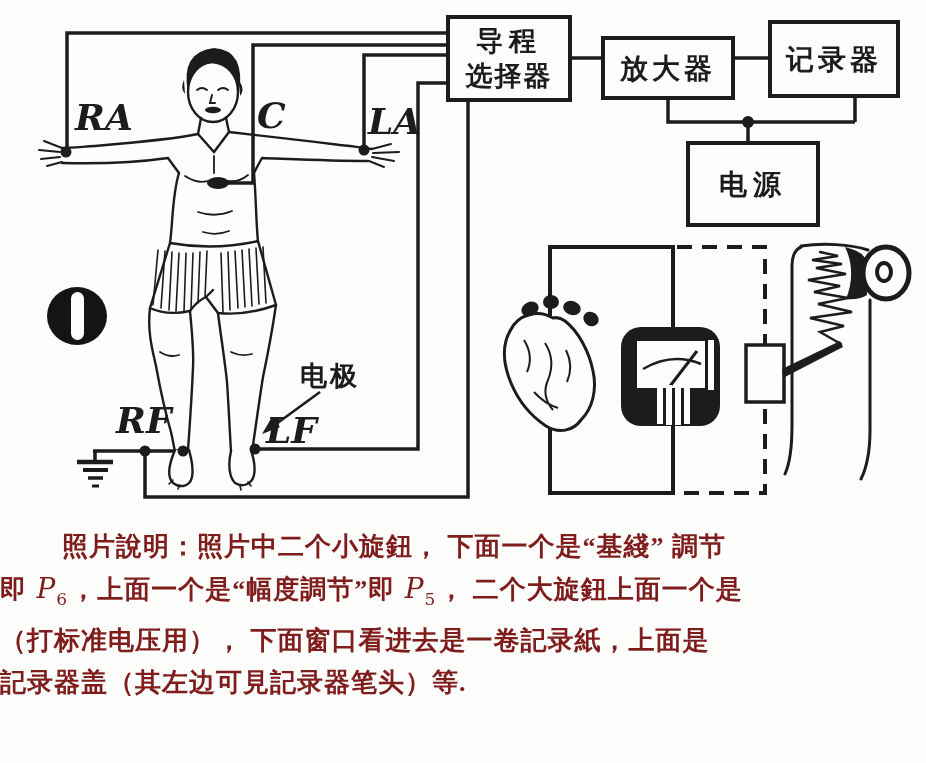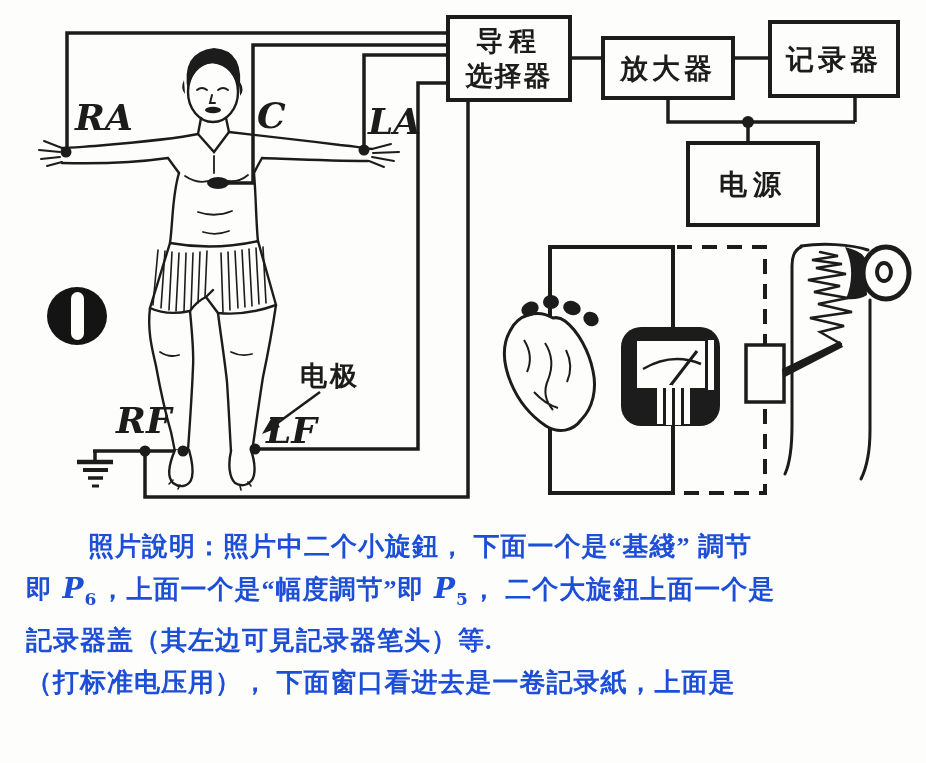--- a/index.html
+++ b/index.html
@@ -5,33 +5,33 @@
   html,body{margin:0;padding:0;}
   body{background:#e8e8e8;font-family:"Liberation Serif", serif;}
   .page{
     position:relative;
     width:926px;height:763px;
     background:#fdfdfb;
     overflow:hidden;
   }
   .diagram-svg{position:absolute;left:0;top:0;}
   .caption{
-    position:absolute;left:26px;right:6px;top:526px;
-    color:#1d4ed8;
+    position:absolute;left:0;right:6px;top:526px;
+    color:#7f1d1d;
     font-family:"Liberation Serif","DejaVu Serif",serif;
     font-weight:700;
     font-size:26px;
     line-height:42px;
     letter-spacing:1px;
   }
   .cap-line{white-space:nowrap;}
   .cap-line.indent{text-indent:62px;}
   .mvar{
     font-family:"DejaVu Serif","Liberation Serif",serif;
-    font-style:italic;font-weight:700;font-size:28px;
+    font-style:italic;font-weight:400;font-size:28px;
     padding:0 2px;
   }
   .mvar sub{font-size:17px;font-style:normal;}
   
   .boxlabel{
     font-family:"Liberation Sans","DejaVu Sans",sans-serif;
     font-weight:700;fill:#1c1c1c;
   }
   .handlabel{
     font-family:"DejaVu Serif","Liberation Serif",serif;
@@ -198,17 +198,17 @@
       <ellipse cx="886" cy="273" rx="23" ry="26" fill="#fdfdfb" stroke-width="5"></ellipse>
       <ellipse cx="884" cy="272" rx="7" ry="9" fill="#fdfdfb" stroke-width="4"></ellipse>
       <polyline stroke-width="2.4" fill="none" points="820,252 838,256 812,260 842,264 816,268 846,274 808,280 840,286 814,292
                     848,298 818,304 852,312 810,318 844,326 820,332 841,344"></polyline>
     </g>
   </svg>
 
   <div class="caption">
       <div class="cap-line indent">照片說明：照片中二个小旋鈕， 下面一个是“基綫” 調节</div>
       <div class="cap-line">即 <i class="mvar">P<sub>6</sub></i>，上面一个是“幅度調节”即 <i class="mvar">P<sub>5</sub></i>， 二个大旋鈕上面一个是</div>
+      <div class="cap-line">（打标准电压用）， 下面窗口看进去是一卷記录紙，上面是</div>
       <div class="cap-line">記录器盖（其左边可見記录器笔头）等.</div>
-      <div class="cap-line">（打标准电压用）， 下面窗口看进去是一卷記录紙，上面是</div>
     </div>
 
 </div>
 
 </body></html>

